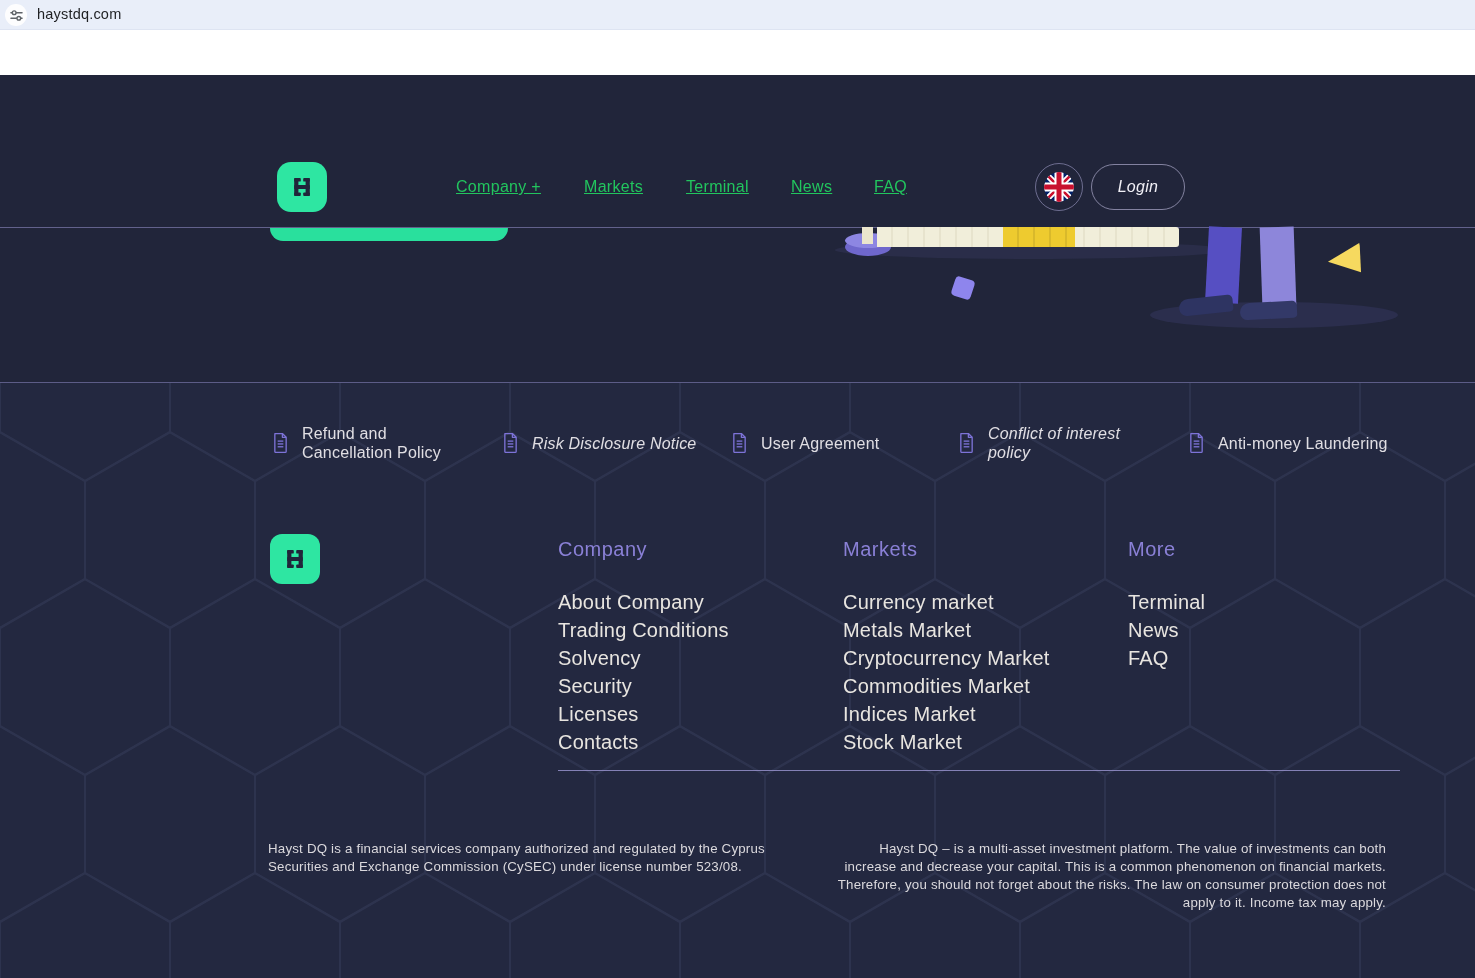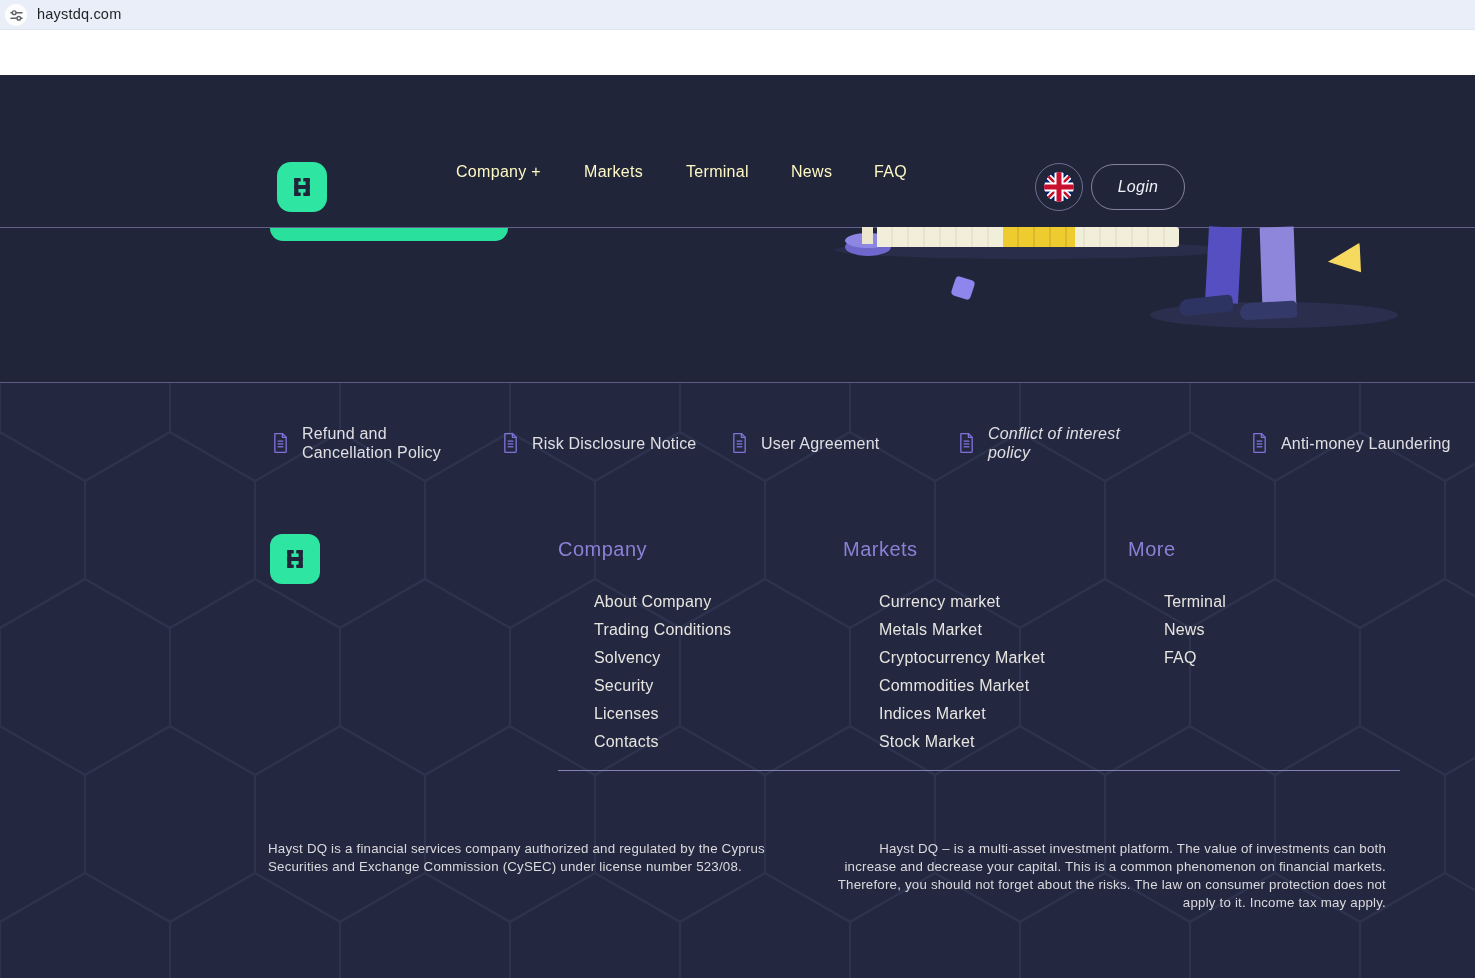--- a/index.html
+++ b/index.html
@@ -20,21 +20,21 @@
 
   .white-strip { left:0; top:30px; width:1475px; height:45px; background:#ffffff; }
 
   
   .dark { left:0; top:75px; width:1475px; height:903px; background:#21253a; }
 
   
   .logo-badge { width:50px; height:50px; background:#2ee6a2; border-radius:14px;
                 display:flex; align-items:center; justify-content:center; }
   .nav-logo { left:277px; top:87px; }
-  .nav-link { top:88px; font-size:16px; color:#fef9c3; letter-spacing:.3px; cursor:pointer; }
+  .nav-link { top:103px; font-size:16px; color:#22c55e; letter-spacing:.3px; cursor:pointer;text-decoration:underline; }
   .flag-ring { left:1035px; top:88px; width:48px; height:48px; border-radius:50%;
                border:1px solid rgba(172,167,214,.55); display:flex; align-items:center; justify-content:center; }
   .flag-circle { width:30px; height:30px; border-radius:50%; overflow:hidden; }
   .login-btn { left:1091px; top:89px; width:94px; height:46px; border-radius:23px;
                border:1px solid rgba(196,193,229,.6); background:transparent;
                color:#f1f0f6; font-size:16px; display:flex; align-items:center; justify-content:center;
                letter-spacing:.3px; cursor:pointer;font-style:italic; }
   .reg-btn { left:1190px; top:89px; width:196px; height:46px; border-radius:23px;
              background:#2be3a1; color:#18203a; font-size:16px; display:flex; align-items:center;
              justify-content:space-between; padding:0 25px 0 28px; letter-spacing:.3px; cursor:pointer; }
@@ -71,21 +71,21 @@
   .hexbg { position:absolute; left:0; top:0; width:100%; height:100%; pointer-events:none; }
 
   .policy { display:flex; align-items:center; gap:13px; color:#e0dee3; font-size:16px;
             line-height:19px; letter-spacing:.2px; cursor:pointer; }
   .policy .txt { display:block; }
 
   .footer-logo { left:270px; top:151px; border-radius:12px; }
 
   .col-title { font-size:20px; color:#8a80d6; letter-spacing:.5px; }
   .col-list { list-style:none; }
-  .col-list li { font-size:16px; line-height:28px; color:#e8e5e0; letter-spacing:.2px; cursor:pointer;margin-left:36px; }
+  .col-list li { font-size:20px; line-height:28px; color:#e8e5e0; letter-spacing:.2px; cursor:pointer; }
 
   .cols-rule { left:558px; top:387px; width:842px; height:1px; background:rgba(166,159,222,.75); }
 
   .legal { font-size:13.3px; line-height:18px; color:#dbd9dd; letter-spacing:.2px; }
 </style>
 </head>
 <body>
 
 <div class="abs urlbar">
   <div class="abs site-chip">
@@ -184,21 +184,21 @@
         <g fill="none" stroke="#7d73d8" stroke-width="1.4" stroke-linejoin="round">
           <path d="M3,1 h8 l4,4 v15 a1,1 0 0 1 -1,1 h-10 a1,1 0 0 1 -1,-1 v-18 a1,1 0 0 1 1,-1 z"></path>
           <path d="M11,1 v4 h4"></path>
           <line x1="6" y1="9" x2="12" y2="9"></line>
             <line x1="6" y1="12" x2="12" y2="12"></line>
             <line x1="6" y1="15" x2="12" y2="15"></line>
         </g>
       </svg>
       <span class="txt" style="width:152px">Refund and Cancellation Policy</span>
     </div>
-    <div class="abs policy" style="left:502px; top:49px;">
+    <div class="abs policy" style="left:502px; top:49px;font-style:italic;">
       <svg width="17" height="22" viewBox="0 0 18 22">
         <g fill="none" stroke="#7d73d8" stroke-width="1.4" stroke-linejoin="round">
           <path d="M3,1 h8 l4,4 v15 a1,1 0 0 1 -1,1 h-10 a1,1 0 0 1 -1,-1 v-18 a1,1 0 0 1 1,-1 z"></path>
           <path d="M11,1 v4 h4"></path>
           <line x1="6" y1="9" x2="12" y2="9"></line>
             <line x1="6" y1="12" x2="12" y2="12"></line>
             <line x1="6" y1="15" x2="12" y2="15"></line>
         </g>
       </svg>
       <span class="txt">Risk Disclosure Notice</span>
@@ -220,21 +220,21 @@
         <g fill="none" stroke="#7d73d8" stroke-width="1.4" stroke-linejoin="round">
           <path d="M3,1 h8 l4,4 v15 a1,1 0 0 1 -1,1 h-10 a1,1 0 0 1 -1,-1 v-18 a1,1 0 0 1 1,-1 z"></path>
           <path d="M11,1 v4 h4"></path>
           <line x1="6" y1="9" x2="12" y2="9"></line>
             <line x1="6" y1="12" x2="12" y2="12"></line>
             <line x1="6" y1="15" x2="12" y2="15"></line>
         </g>
       </svg>
       <span class="txt" style="width:145px">Conflict of interest policy</span>
     </div>
-    <div class="abs policy" style="left:1251px; top:49px;text-align:right;">
+    <div class="abs policy" style="left:1188px; top:49px;text-align:right;">
       <svg width="17" height="22" viewBox="0 0 18 22">
         <g fill="none" stroke="#7d73d8" stroke-width="1.4" stroke-linejoin="round">
           <path d="M3,1 h8 l4,4 v15 a1,1 0 0 1 -1,1 h-10 a1,1 0 0 1 -1,-1 v-18 a1,1 0 0 1 1,-1 z"></path>
           <path d="M11,1 v4 h4"></path>
           <line x1="6" y1="9" x2="12" y2="9"></line>
             <line x1="6" y1="12" x2="12" y2="12"></line>
             <line x1="6" y1="15" x2="12" y2="15"></line>
         </g>
       </svg>
       <span class="txt">Anti-money Laundering</span>

